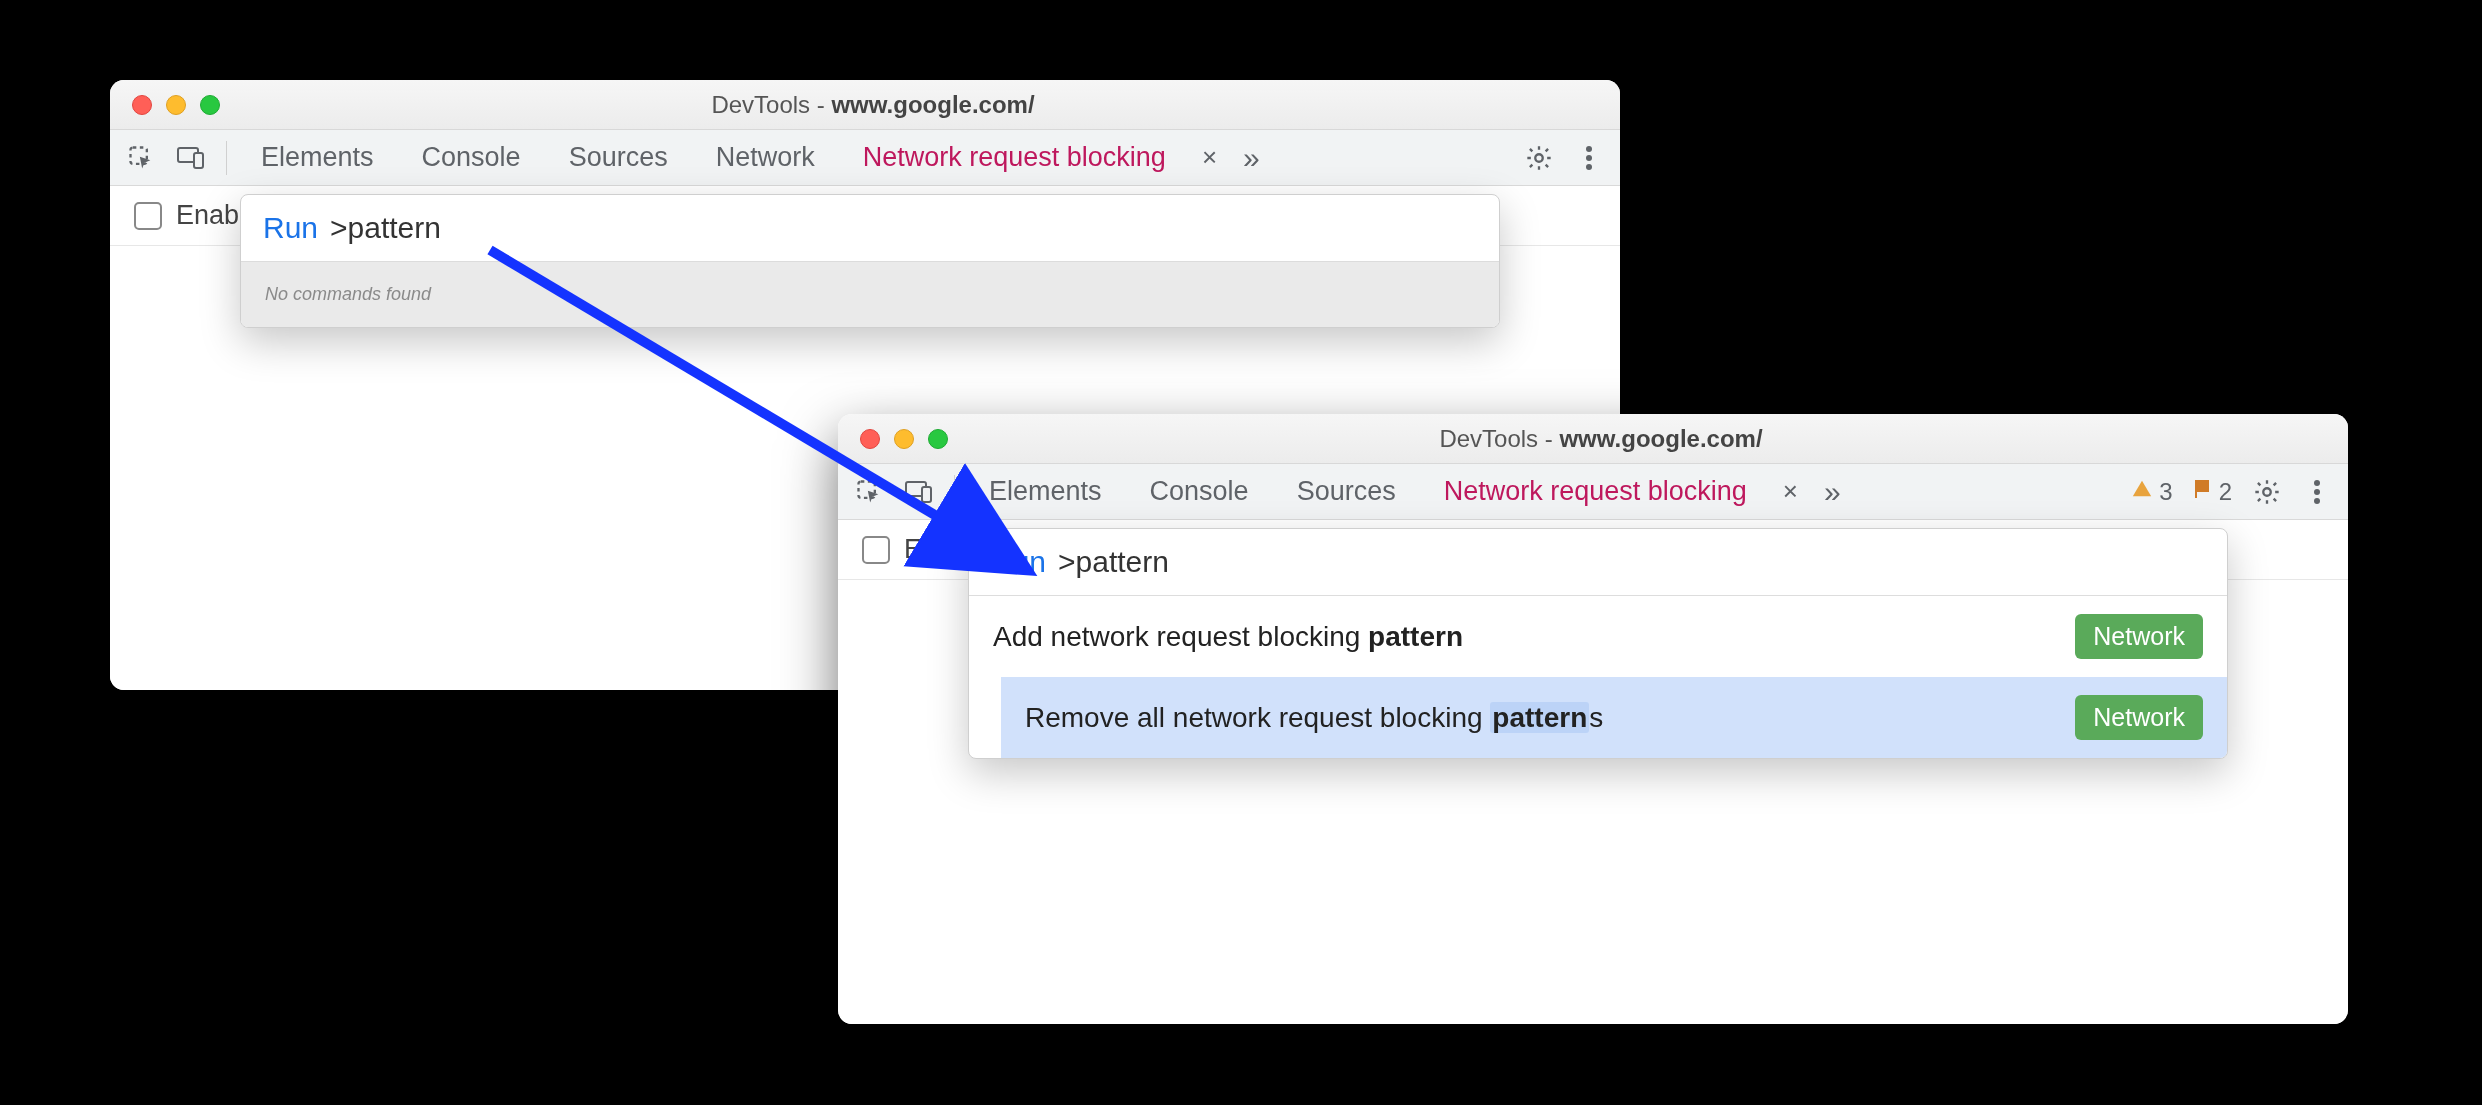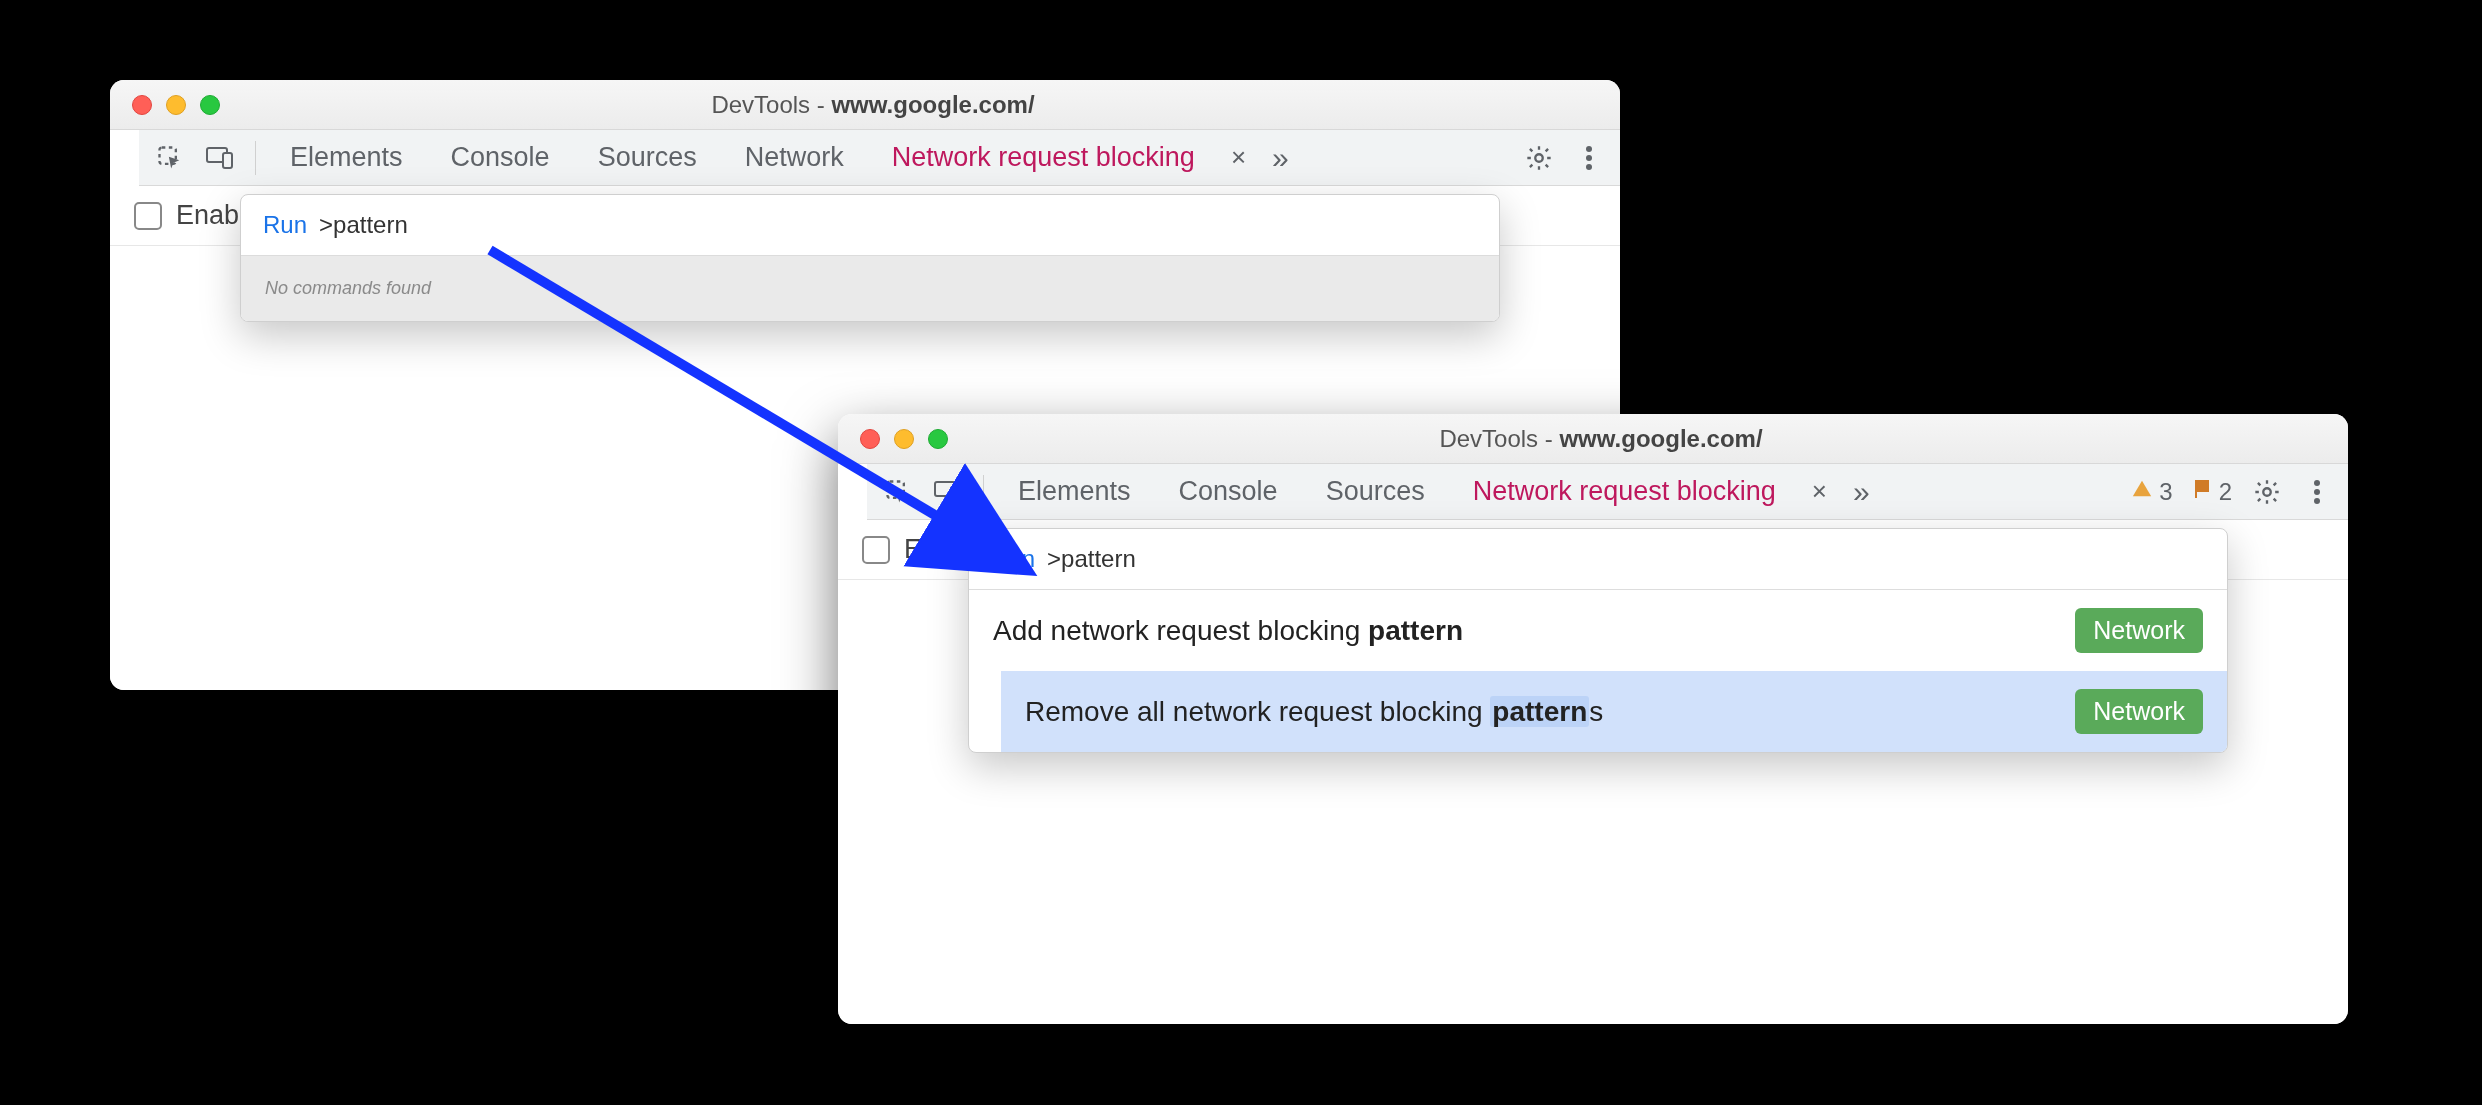--- a/index.html
+++ b/index.html
@@ -48,21 +48,20 @@
   .toolbar {
     height: 56px;
     background:#f1f3f4;
     border-bottom:1px solid #d9d9d9;
     display:flex;
     align-items:center;
     padding:0 10px;
     gap:8px;
     font-size:27px;
     color:#5f6368;
-    margin-left:29px;
   }
   .toolbar .tab {
     padding:0 20px;
     height:100%;
     display:flex;
     align-items:center;
     cursor:pointer;
     white-space:nowrap;
   }
   .toolbar .tab.active { color:#be185d; }
@@ -109,21 +108,21 @@
     background:#fff;
     border:1px solid #cfcfcf;
     border-radius:8px;
     box-shadow:0 14px 40px rgba(0,0,0,0.22);
     overflow:hidden;
     z-index:10;
   }
   .palette-input-row {
     display:flex; align-items:center;
     padding:16px 22px;
-    font-size:24px;
+    font-size:30px;
     gap:12px;
   }
   .run { color:#1a73e8; }
   .query-gt { color:#333; }
   .query-text { color:#333; }
 
   .palette-empty {
     background:#eaeaea;
     color:#8a8a8a;
     font-style:italic;

